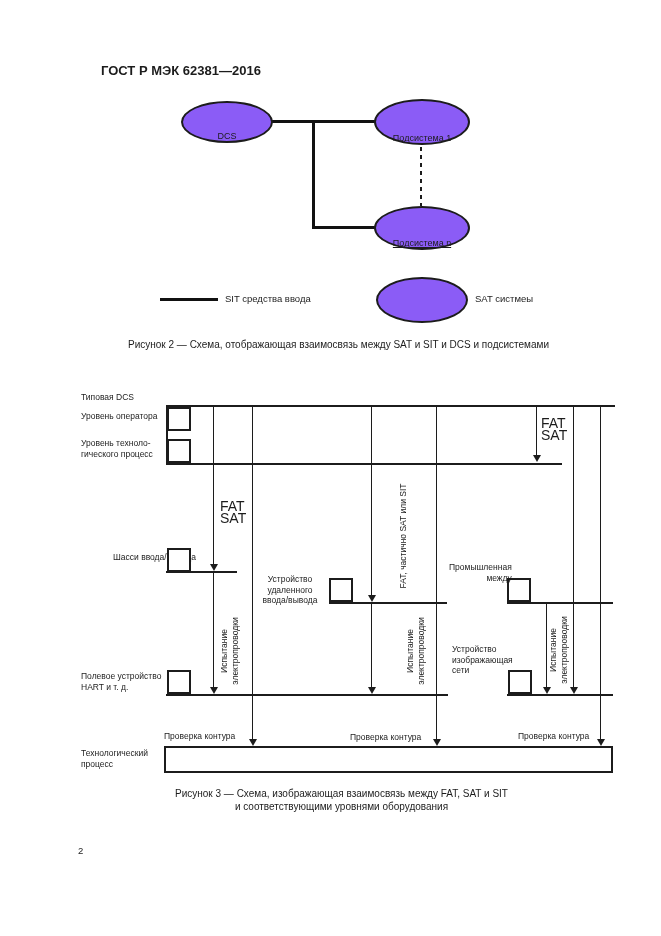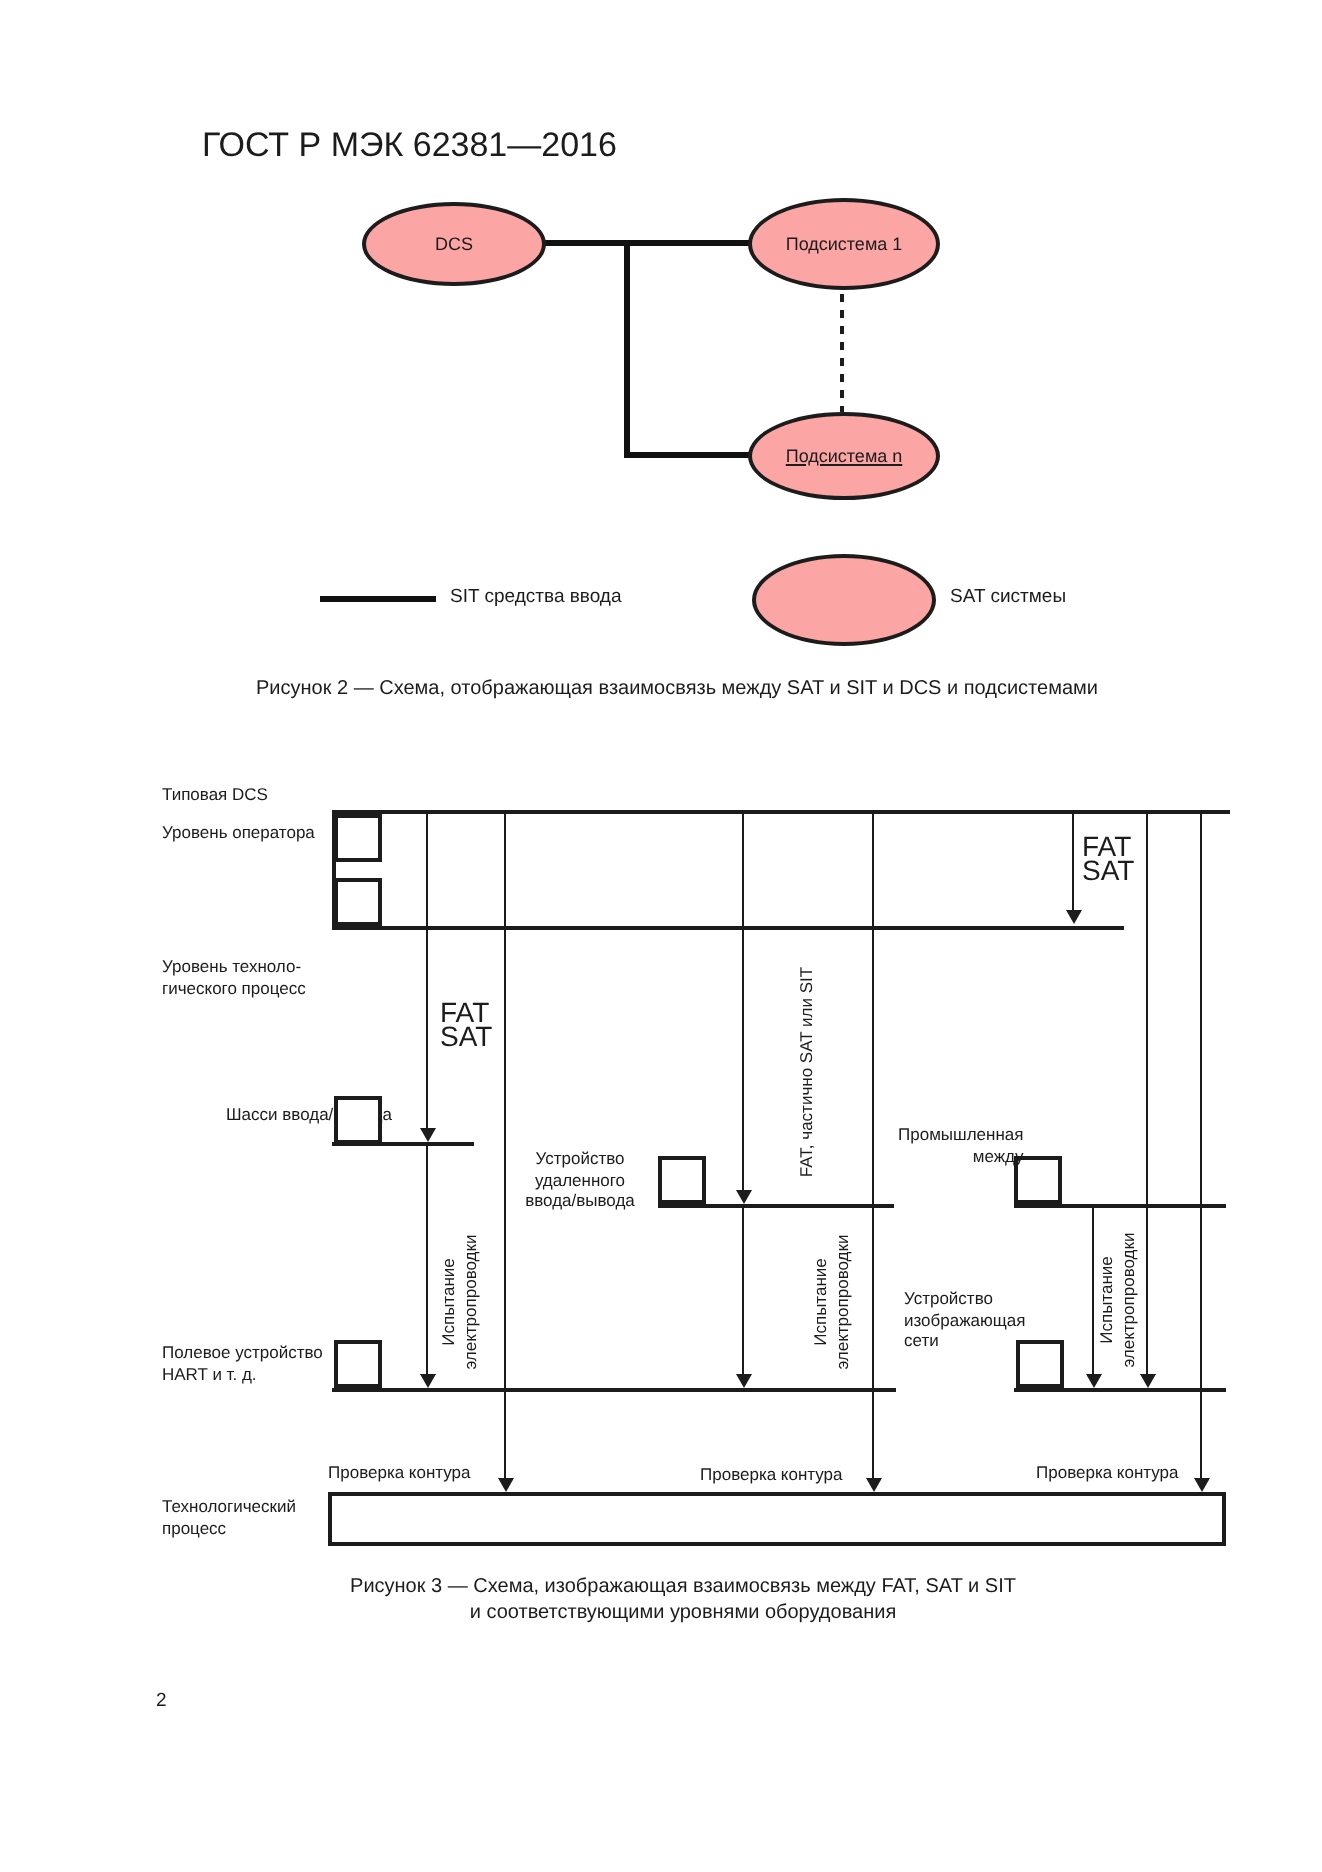--- a/index.html
+++ b/index.html
@@ -8,22 +8,22 @@
     margin:0 auto; overflow:hidden;
     font-family:"Liberation Sans", sans-serif; color:#1c1c1c;
   }
   .abs { position:absolute; }
   .lbl { position:absolute; font-size:8.5px; line-height:10.6px; white-space:nowrap; }
   .lbl-lg { position:absolute; font-size:14px; line-height:11.5px; white-space:nowrap; }
   .hline, .vline { position:absolute; background:#1c1c1c; }
   .thick { background:#111; }
   .ellipse {
     position:absolute; border:2px solid #1c1c1c; border-radius:50%;
-    display:flex; align-items:center; justify-content:center;
-    font-size:9px; background:#fca5a5; box-sizing:border-box; text-align:center;
+    display:flex; align-items:flex-end; justify-content:center;
+    font-size:9px; background:#8b5cf6; box-sizing:border-box; text-align:center;
   }
   .sq {
     position:absolute; width:24px; height:24px; border:2px solid #1c1c1c;
     background:#fff; box-sizing:border-box;
   }
   .arr {
     position:absolute; width:0; height:0;
     border-left:4px solid transparent; border-right:4px solid transparent;
     border-top:7px solid #1c1c1c;
   }
@@ -36,21 +36,21 @@
     background:repeating-linear-gradient(to bottom, #1c1c1c 0 4px, transparent 4px 8px);
   }
   .caption { position:absolute; width:661px; text-align:center; font-size:10px; line-height:13px; }
   .center3 { text-align:center; }
 </style>
 </head>
 <body>
 
 <div class="page">
 
-  <div class="abs" style="left:81px; top:63px; font-size:17px; font-weight:normal;padding-left:20px;">ГОСТ Р МЭК 62381—2016</div>
+  <div class="abs" style="left:81px; top:63px; font-size:13px; font-weight:bold;padding-left:20px;">ГОСТ Р МЭК 62381—2016</div>
 
   <div>
 
     <div class="hline thick" style="left:271px; top:120px; width:105px; height:3px;"></div>
     <div class="vline thick" style="left:312px; top:120px; width:3px; height:109px;"></div>
     <div class="hline thick" style="left:312px; top:226px; width:64px; height:3px;"></div>
 
     <div class="dashv" style="left:420px; top:147px; height:59px;"></div>
 
     <div class="ellipse" style="left:181px; top:101px; width:92px; height:42px;">
@@ -68,21 +68,21 @@
     <div class="ellipse" style="left:376px; top:277px; width:92px; height:46px;"></div>
     <div class="lbl" style="left:475px; top:294px; font-size:9.5px;">SAT систмеы</div>
 
     <div class="caption" style="left:8px; top:338px;">Рисунок 2 — Схема, отображающая взаимосвязь между SAT и SIT и DCS и подсистемами</div>
   </div>
 
   <div>
 
     <div class="lbl" style="left:81px; top:392px;">Типовая DCS</div>
     <div class="lbl" style="left:81px; top:411px;">Уровень оператора</div>
-    <div class="lbl" style="left:81px; top:438px;margin-top:40px;">
+    <div class="lbl" style="left:81px; top:438px;">
       <div>Уровень техноло-</div>
       <div>гического процесс</div>
     </div>
     <div class="lbl" style="left:81px; top:552px;margin-left:32px;">Шасси ввода/вывода</div>
     <div class="lbl" style="left:81px; top:671px;">
       <div>Полевое устройство</div>
       <div>HART и т. д.</div>
     </div>
     <div class="lbl" style="left:81px; top:748px;">
       <div>Технологический</div>

